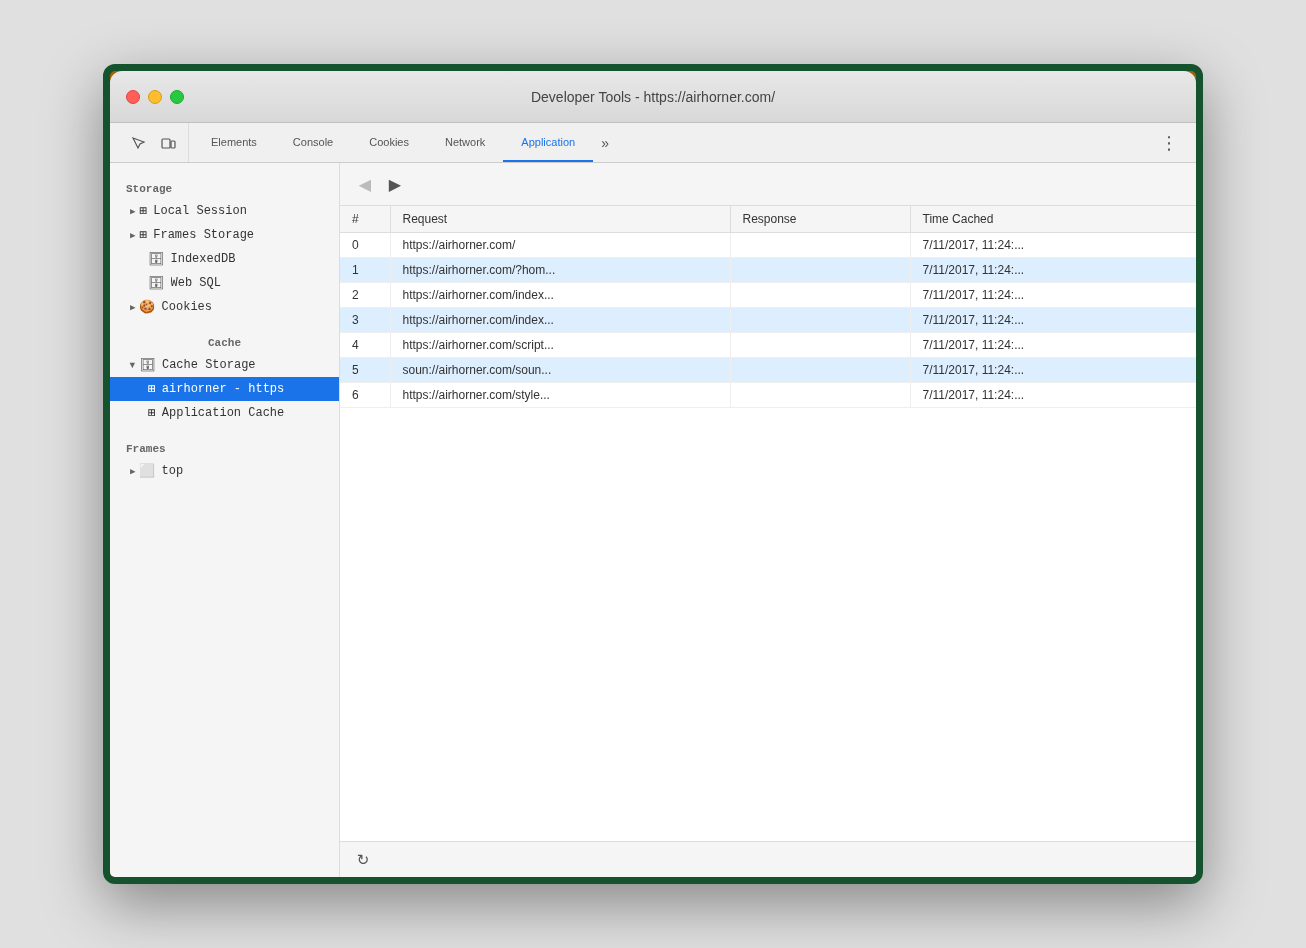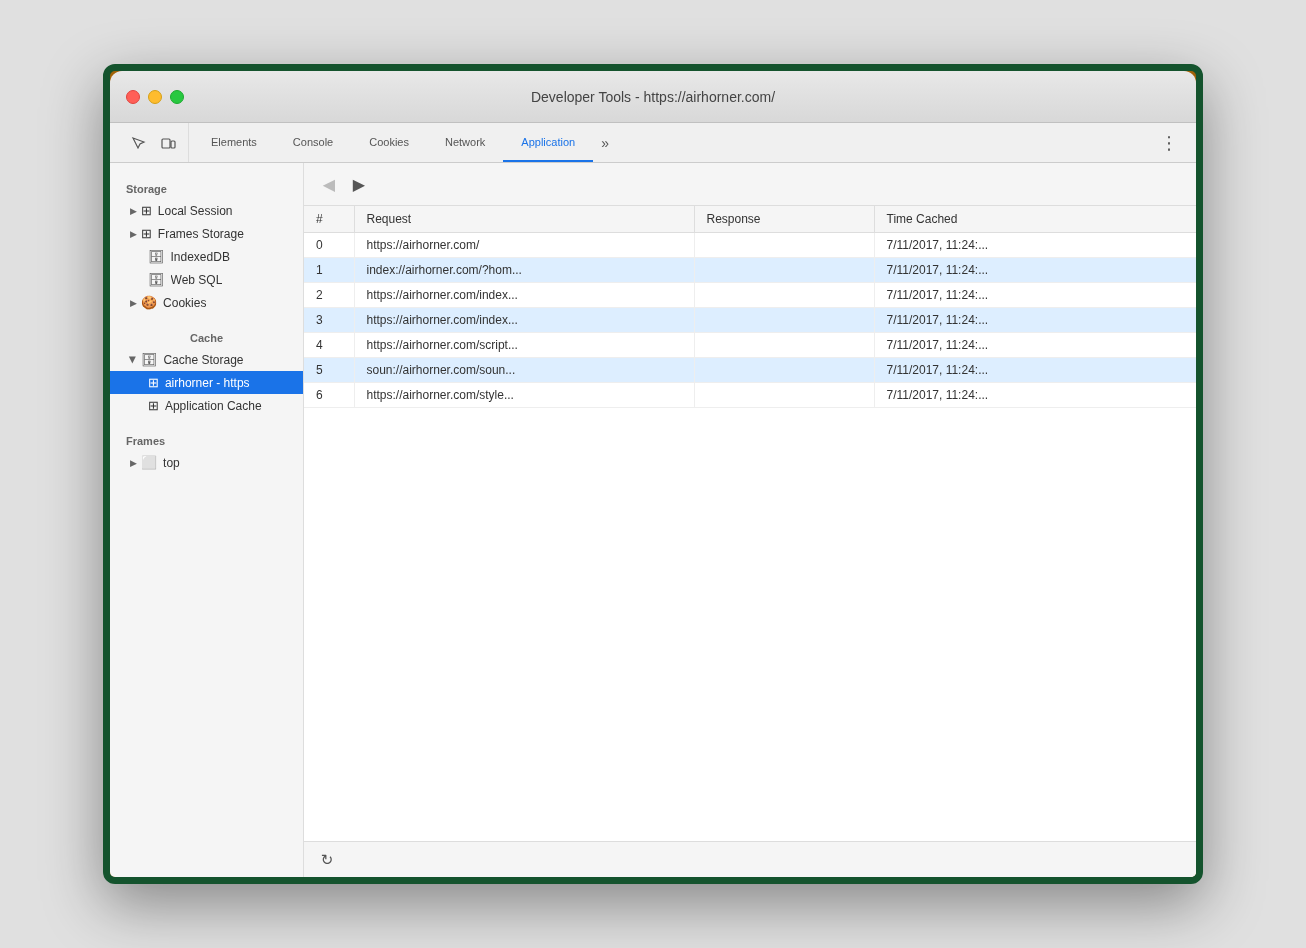--- a/index.html
+++ b/index.html
@@ -116,26 +116,27 @@
       cursor: pointer;
     }
     
     .main {
       display: flex;
       flex: 1;
       overflow: hidden;
     }
     
     .sidebar {
-      width: 194px;
+      width: 230px;
       background: #f5f5f5;
       border-right: 1px solid #ddd;
       overflow-y: auto;
       padding: 10px 0;
       flex-shrink: 0;
+      font-family: Liberation Mono, monospace;
     }
     .sidebar-section-label {
       font-size: 11px;
       font-weight: 600;
       color: #666;
       padding: 10px 16px 4px 16px;
       text-transform: none;
       letter-spacing: 0;
     }
     .sidebar-item {
@@ -401,21 +402,21 @@
           </thead>
           <tbody id="table-body">
           <tr>
       <td class="col-num">0</td>
       <td class="col-request">https://airhorner.com/</td>
       <td class="col-response"></td>
       <td class="col-time">7/11/2017, 11:24:...</td>
     </tr>
               <tr class="highlighted">
       <td class="col-num">1</td>
-      <td class="col-request">index://airhorner.com/?hom...</td>
+      <td class="col-request">https://airhorner.com/?hom...</td>
       <td class="col-response"></td>
       <td class="col-time">7/11/2017, 11:24:...</td>
     </tr>
               <tr>
       <td class="col-num">2</td>
       <td class="col-request">https://airhorner.com/index...</td>
       <td class="col-response"></td>
       <td class="col-time">7/11/2017, 11:24:...</td>
     </tr>
               <tr class="highlighted">

